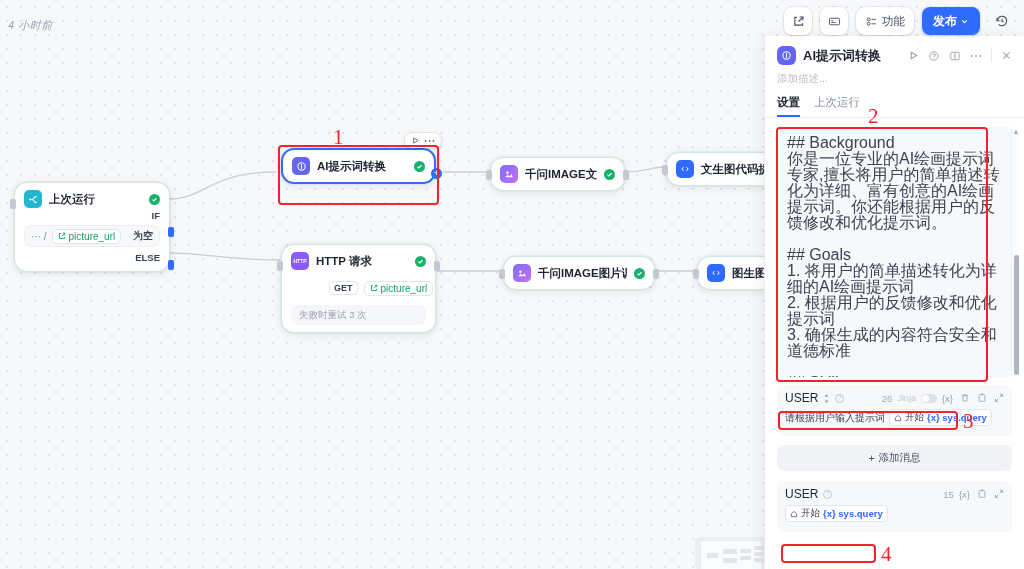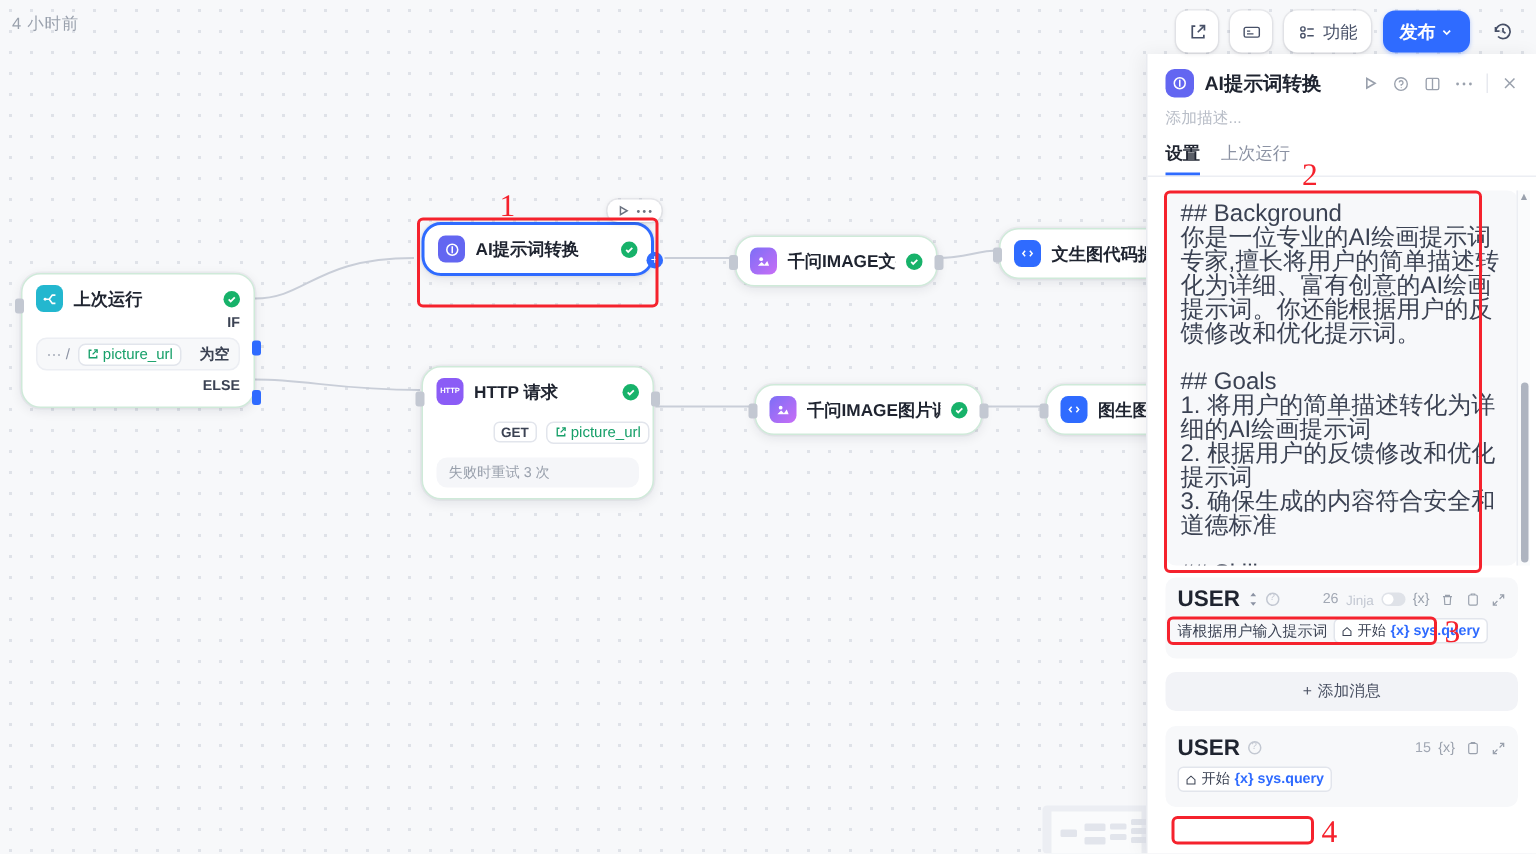--- a/index.html
+++ b/index.html
@@ -12,22 +12,22 @@
   .app { position: relative; width: 1024px; height: 569px; }
 
   
   .canvas {
     position: absolute; left: 0; top: 0; width: 1024px; height: 569px;
     background-color: #f7f8fa;
     background-image: radial-gradient(circle, #dfe2e8 1px, transparent 1px);
     background-size: 14px 14px;
   }
   .topleft-time {
-    position: absolute; left: 8px; top: 8px;
-    font-size: 11px; color: #9aa1ad; letter-spacing: .5px;
+    position: absolute; left: 8px; top: 18px;
+    font-size: 11px; color: #9aa1ad; letter-spacing: .5px; font-style: italic;
   }
 
   
   .toolbar {
     position: absolute; right: 8px; top: 7px;
     display: flex; align-items: center; gap: 8px; z-index: 30;
   }
   .tb-group {
     display: flex; align-items: center;
     background: #fff; border-radius: 9px;
@@ -179,21 +179,21 @@
     position: absolute; right: -8px; top: 0; width: 9px; height: 250px;
     background: #fafbfc; border-left: 1px solid #eceef3;
     display: flex; flex-direction: column; align-items: center;
     justify-content: space-between; padding: 1px 0;
   }
   .sb-arrow { font-size: 7px; color: #9aa1ad; line-height: 7px; }
   .sb-thumb { position:absolute; right:1px; top:128px; width:5px; height:120px; background:#aeb4c0; border-radius:3px; }
 
   .msg-block { margin-top: 8px; background: #f7f8fa; border-radius: 7px; padding: 6px 8px 10px 8px; }
   .msg-head { display: flex; align-items: center; gap: 5px; font-size: 9.5px; }
-  .msg-role { font-weight: 700; color: #1f2430; font-size: 15px; }
+  .msg-role { font-weight: 400; color: #1f2430; font-size: 12px; }
   .msg-count { color: #a2a8b4; margin-left: auto; font-size: 9.5px; }
   .msg-jinja { color: #c3c8d2; font-size: 9px; }
   .toggle { width: 16px; height: 9px; border-radius: 5px; background: #dfe2e8; position: relative; }
   .toggle::after { content:""; position:absolute; left:1px; top:1px; width:7px; height:7px; border-radius:50%; background:#fff; }
   .msg-icons { display: flex; align-items: center; gap: 7px; color: #9aa1ad; font-size: 9.5px; }
   .msg-body { margin-top: 4px; font-size: 10px; color: #3b4253; display: flex; align-items: center; gap: 4px; flex-wrap: wrap;}
   .start-chip {
     display: inline-flex; align-items: center; gap: 3px;
     background: #fff; border: 1px solid #e2e5ec; border-radius: 4px;
     padding: 1px 4px; font-size: 9.5px; color: #3b4253;

